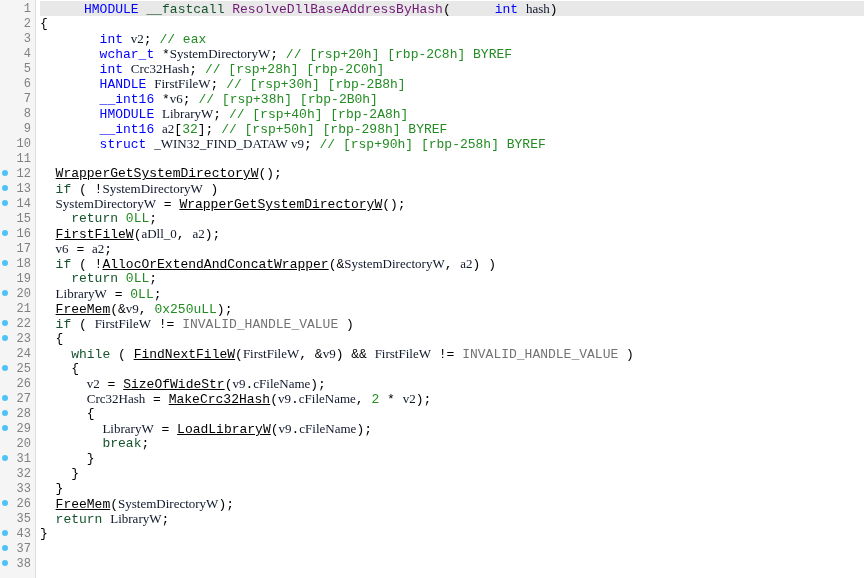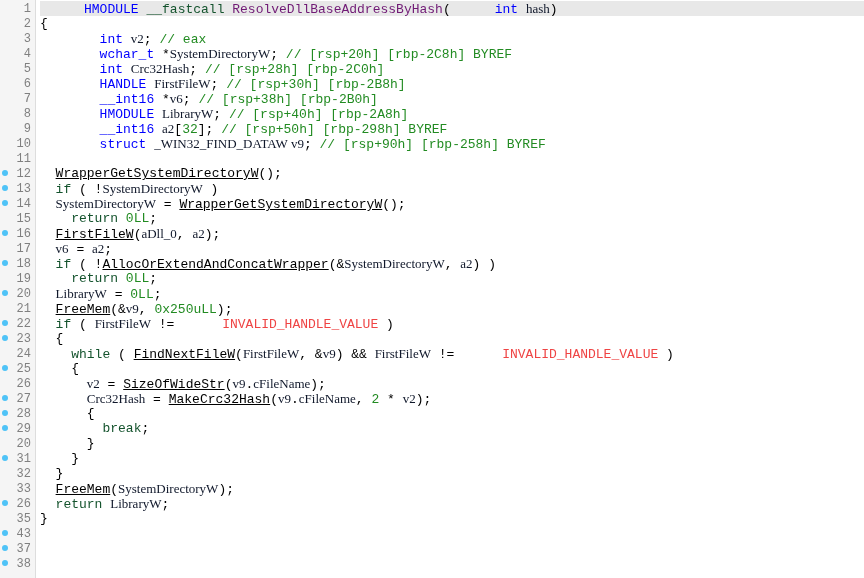--- a/index.html
+++ b/index.html
@@ -54,21 +54,21 @@
     .code-line.highlighted {
       background: #e8e8e8;
     }
     .kw { color: #14532d; }
     .type { color: #0000ff; padding-left: 44px; }
     .func { color: #701a75; }
     .var { color: #0f172a; font-family: Liberation Serif, serif; }
     .comment { color: #228b22; }
     .num { color: #228b22; }
     .punct { color: #000; }
-    .const { color: #ef4444; margin-left: 40px; }
+    .const { color: #737373; }
     .call { color: #000; text-decoration: underline; }
   </style>
 </head>
 <body>
 
 <div class="gutter">
     <div class="gutter-line">
       <span class="line-num">1</span>
     </div>
     <div class="gutter-line">
@@ -222,20 +222,21 @@
     <div class="code-line"><span class="punct">    </span><span class="kw">return</span><span class="punct"> </span><span class="num">0LL</span><span class="punct">;</span></div>
     <div class="code-line"><span class="punct">  </span><span class="var">LibraryW</span><span class="punct"> = </span><span class="num">0LL</span><span class="punct">;</span></div>
     <div class="code-line"><span class="punct">  </span><span class="call">FreeMem</span><span class="punct">(&amp;</span><span class="var">v9</span><span class="punct">, </span><span class="num">0x250uLL</span><span class="punct">);</span></div>
     <div class="code-line"><span class="punct">  </span><span class="kw">if</span><span class="punct"> ( </span><span class="var">FirstFileW</span><span class="punct"> != </span><span class="const">INVALID_HANDLE_VALUE</span><span class="punct"> )</span></div>
     <div class="code-line"><span class="punct">  {</span></div>
     <div class="code-line"><span class="punct">    </span><span class="kw">while</span><span class="punct"> ( </span><span class="call">FindNextFileW</span><span class="punct">(</span><span class="var">FirstFileW</span><span class="punct">, &amp;</span><span class="var">v9</span><span class="punct">) &amp;&amp; </span><span class="var">FirstFileW</span><span class="punct"> != </span><span class="const">INVALID_HANDLE_VALUE</span><span class="punct"> )</span></div>
     <div class="code-line"><span class="punct">    {</span></div>
     <div class="code-line"><span class="punct">      </span><span class="var">v2</span><span class="punct"> = </span><span class="call">SizeOfWideStr</span><span class="punct">(</span><span class="var">v9</span><span class="punct">.</span><span class="var">cFileName</span><span class="punct">);</span></div>
     <div class="code-line"><span class="punct">      </span><span class="var">Crc32Hash</span><span class="punct"> = </span><span class="call">MakeCrc32Hash</span><span class="punct">(</span><span class="var">v9</span><span class="punct">.</span><span class="var">cFileName</span><span class="punct">, </span><span class="num">2</span><span class="punct"> * </span><span class="var">v2</span><span class="punct">);</span></div>
     <div class="code-line"><span class="punct">      {</span></div>
+    <div class="code-line"><span class="punct">        </span><span class="var">LibraryW</span><span class="punct"> = </span><span class="call">LoadLibraryW</span><span class="punct">(</span><span class="var">v9</span><span class="punct">.</span><span class="var">cFileName</span><span class="punct">);</span></div>
     <div class="code-line"><span class="punct">        </span><span class="kw">break</span><span class="punct">;</span></div>
     <div class="code-line"><span class="punct">      }</span></div>
     <div class="code-line"><span class="punct">    }</span></div>
     <div class="code-line"><span class="punct">  }</span></div>
     <div class="code-line"><span class="punct">  </span><span class="call">FreeMem</span><span class="punct">(</span><span class="var">SystemDirectoryW</span><span class="punct">);</span></div>
     <div class="code-line"><span class="punct">  </span><span class="kw">return</span><span class="punct"> </span><span class="var">LibraryW</span><span class="punct">;</span></div>
     <div class="code-line"><span class="punct">}</span></div>
   </div>
 
 </body></html>

